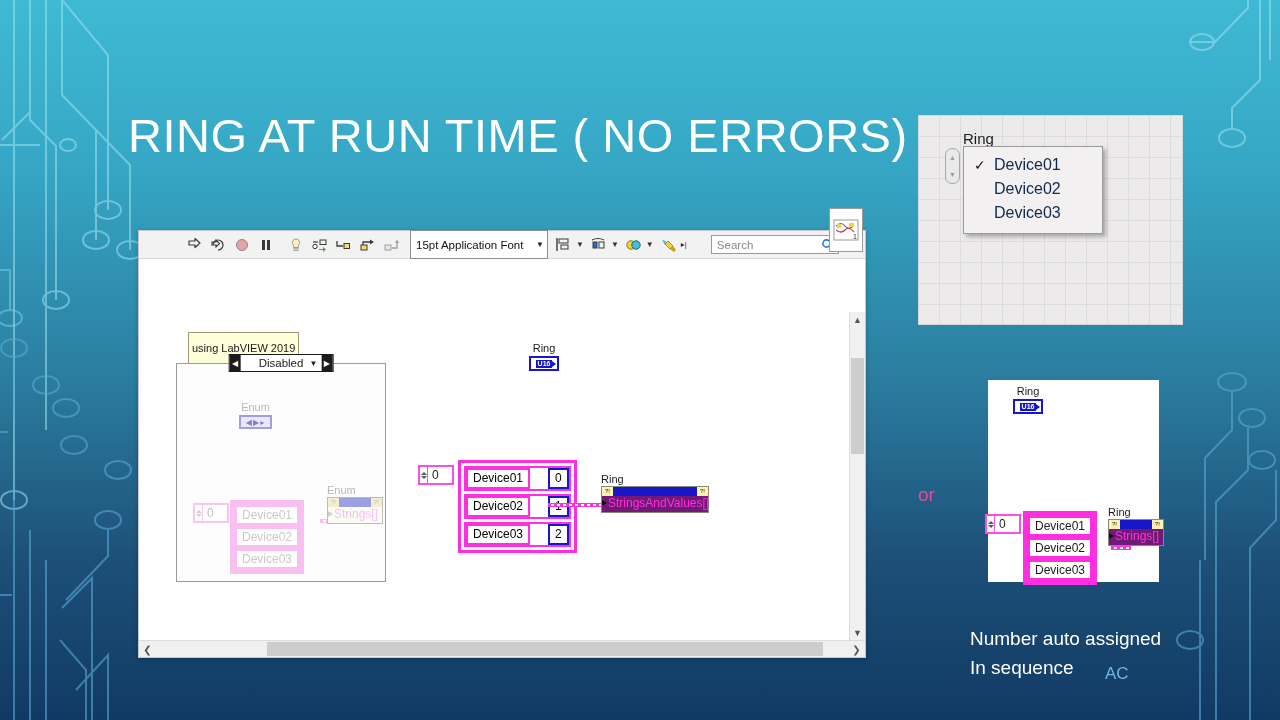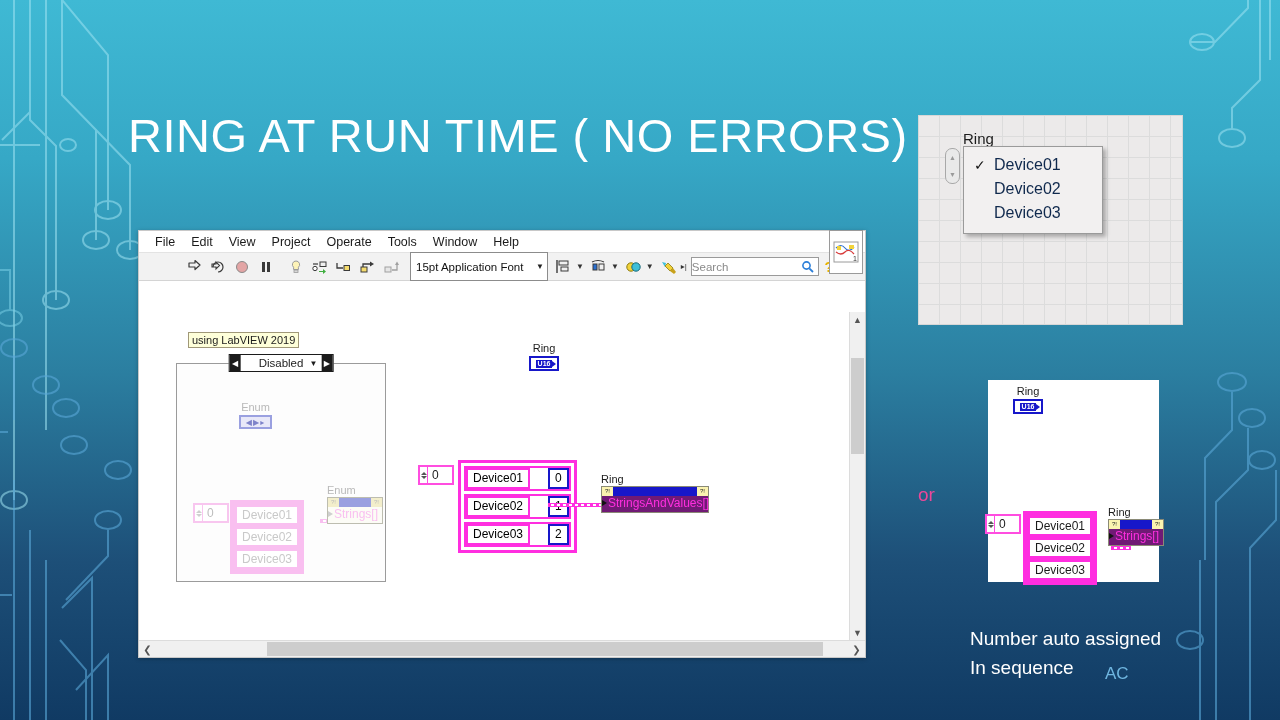--- a/index.html
+++ b/index.html
@@ -57,22 +57,22 @@
   .tb-sep{ width:6px; }
   .font-combo{
     height:29px; min-width:138px; background:#ffffff; border:1px solid #8c8c8c;
     display:flex; align-items:center; justify-content:space-between;
     font-size:11.5px; color:#111; padding:0 3px 0 5px; margin:0 5px;
   }
   .font-combo .arrow{ font-size:8px; color:#222; padding-left:6px;}
   .tb-drop{ font-size:8px; color:#333; margin-right:4px; margin-left:-1px;}
   .search-box{
     height:19px; width:106px; background:#ffffff; border:1px solid #9a9a9a; border-right:none;
-    display:flex; align-items:center; font-size:11.5px; color:#8a8a8a;
-    margin-left:0;
+    display:flex; align-items:center; padding-left:5px; font-size:11.5px; color:#8a8a8a;
+    margin-left:20px;
   }
   .search-ico{ width:22px;height:19px;background:#fff;border:1px solid #9a9a9a;border-left:none;display:flex;align-items:center;justify-content:center;}
   .help-ico{ width:20px; display:flex; justify-content:center; color:#e8b400; font-weight:bold; font-size:14px;}
   .ctx-help{
     position:absolute; right:2px; top:-23px; width:34px; height:44px;
     background:#ffffff; border:1px solid #9a9a9a;
     display:flex; align-items:center; justify-content:center;
   }
 
   .lv-canvas{
@@ -87,21 +87,21 @@
   .lv-hscroll{
     position:absolute; left:0; right:0; bottom:0; height:17px; background:#f0f0f0; border-top:1px solid #dcdcdc;
   }
   .lv-hthumb{ position:absolute; top:1px; bottom:1px; left:128px; width:556px; background:#cdcdcd;}
   .lv-harrow{ position:absolute; top:0; bottom:0; width:17px; display:flex;align-items:center;justify-content:center;color:#555;font-size:10px;}
 
   
   .bd { position:absolute; }
   .label-note{
     font-size:11px; color:#1b1b1b; background:#feffd9; border:1px solid #a09878;
-    padding:0 3px; line-height:14px; white-space:nowrap;
+    padding:8px 3px; line-height:14px; white-space:nowrap;
   }
   .disabled-frame{
     border:1px solid #9b9b9b; background:#fdfdfd;
   }
   .diag-sel{
     position:absolute; left:50%; transform:translateX(-50%); top:-10px;
     height:18px; background:#ffffff; border:1px solid #1b1b1b;
     display:flex; align-items:center; font-size:11.5px; color:#1b1b1b;
   }
   .diag-sel .nav{ width:11px; height:16px; background:#1b1b1b; color:#fff; display:flex;align-items:center;justify-content:center; font-size:8px;}
@@ -268,30 +268,20 @@
     <ellipse cx="1262" cy="460" rx="13" ry="9"></ellipse>
     <ellipse cx="1190" cy="640" rx="13" ry="9"></ellipse>
   </g>
 </svg>
 
 <div class="slide-title">RING AT RUN TIME ( NO ERRORS)</div>
 
 <div class="lv-window">
 
 
-  <div class="lv-menubar">
-    <span class="lv-menu-item">File</span>
-    <span class="lv-menu-item">Edit</span>
-    <span class="lv-menu-item">View</span>
-    <span class="lv-menu-item">Project</span>
-    <span class="lv-menu-item">Operate</span>
-    <span class="lv-menu-item">Tools</span>
-    <span class="lv-menu-item">Window</span>
-    <span class="lv-menu-item">Help</span>
-  </div>
 
   <div class="lv-toolbar">
     <span class="tb-icon">
       <svg width="16" height="16" viewBox="0 0 16 16">
           <path d="M3 4 L9 4 L9 1.5 L14 6 L9 10.5 L9 8 L3 8 Z" fill="none" stroke="#3a3a3a" stroke-width="1.2" stroke-linejoin="round"></path>
         </svg>
     </span>
     <span class="tb-icon">
       <svg width="16" height="16" viewBox="0 0 16 16">
           <path d="M3 8 a5 5 0 1 1 5 5" fill="none" stroke="#3a3a3a" stroke-width="1.2"></path>

